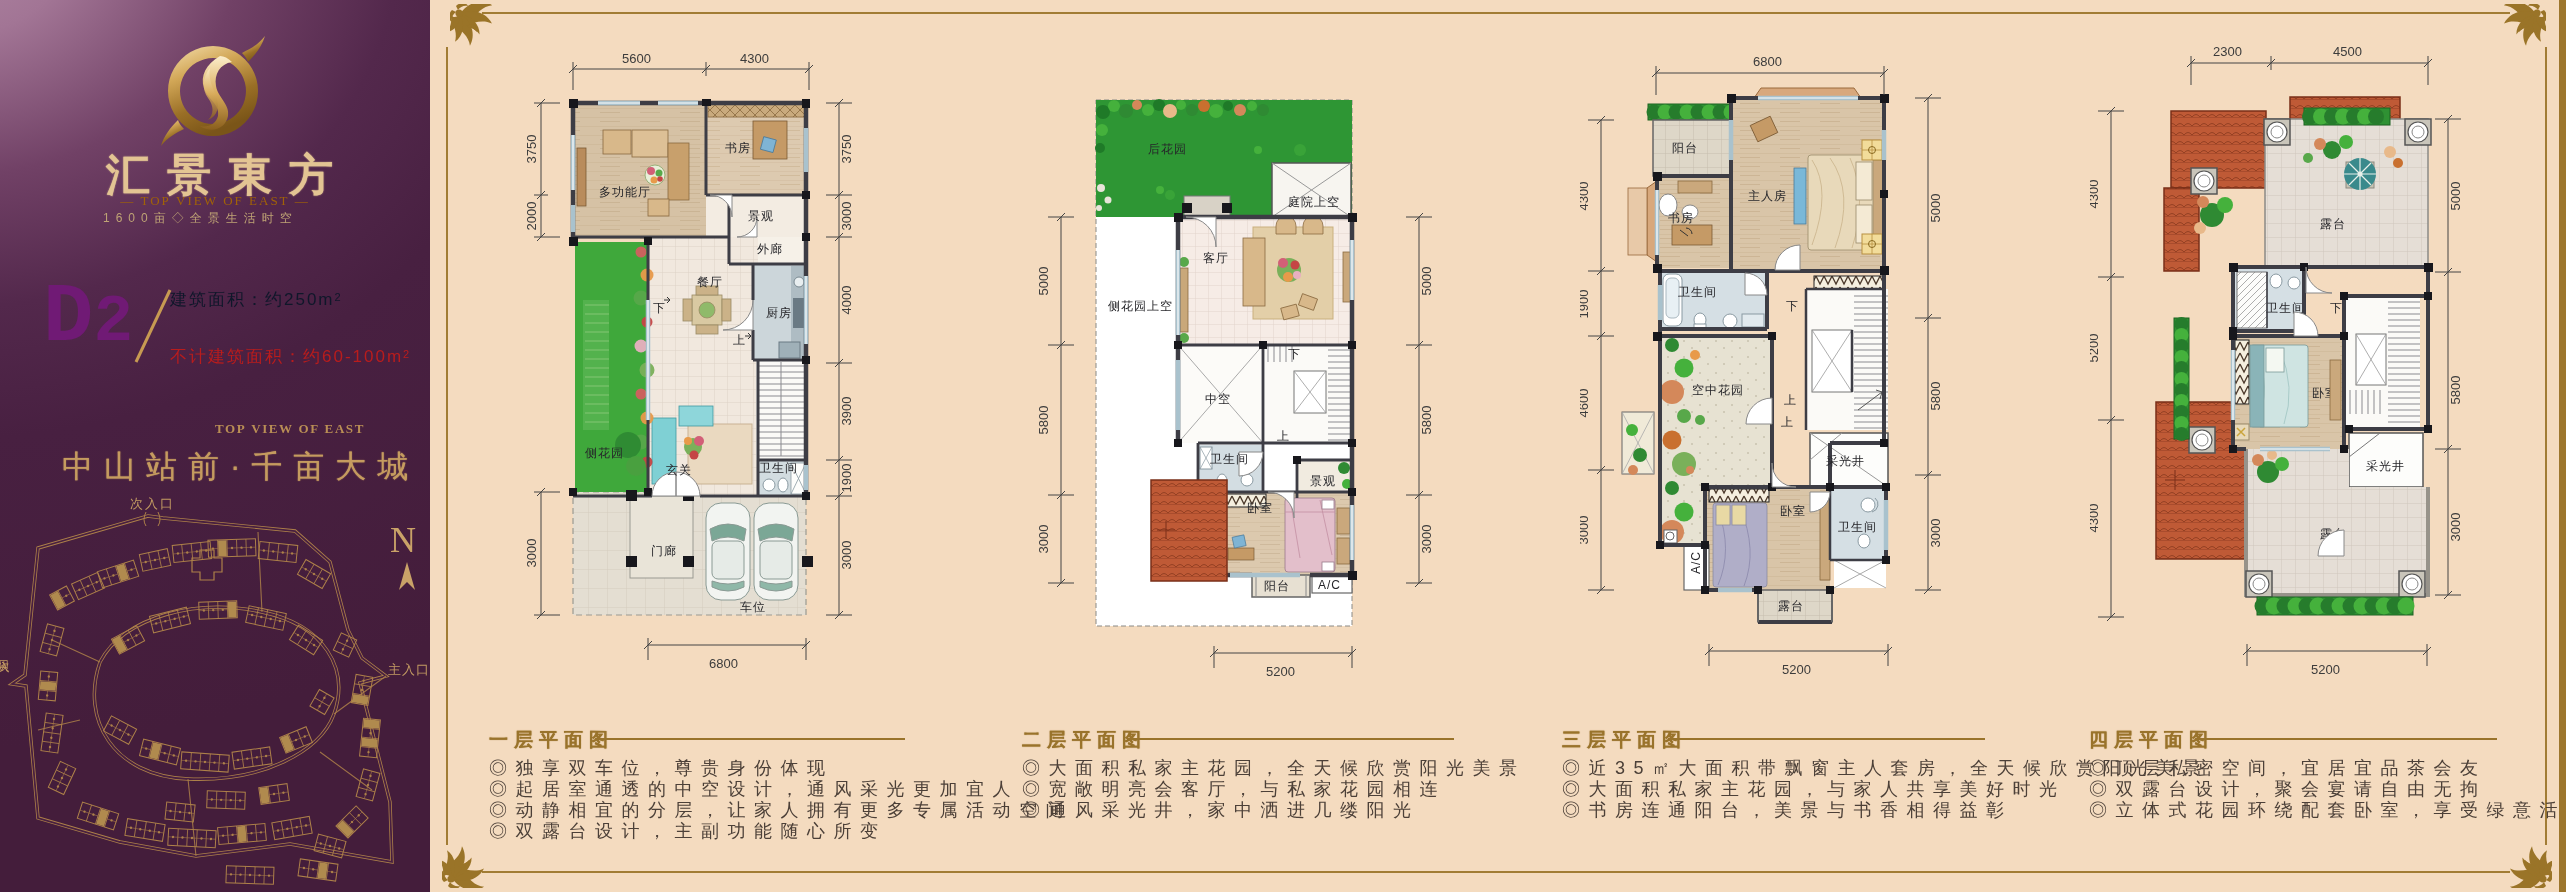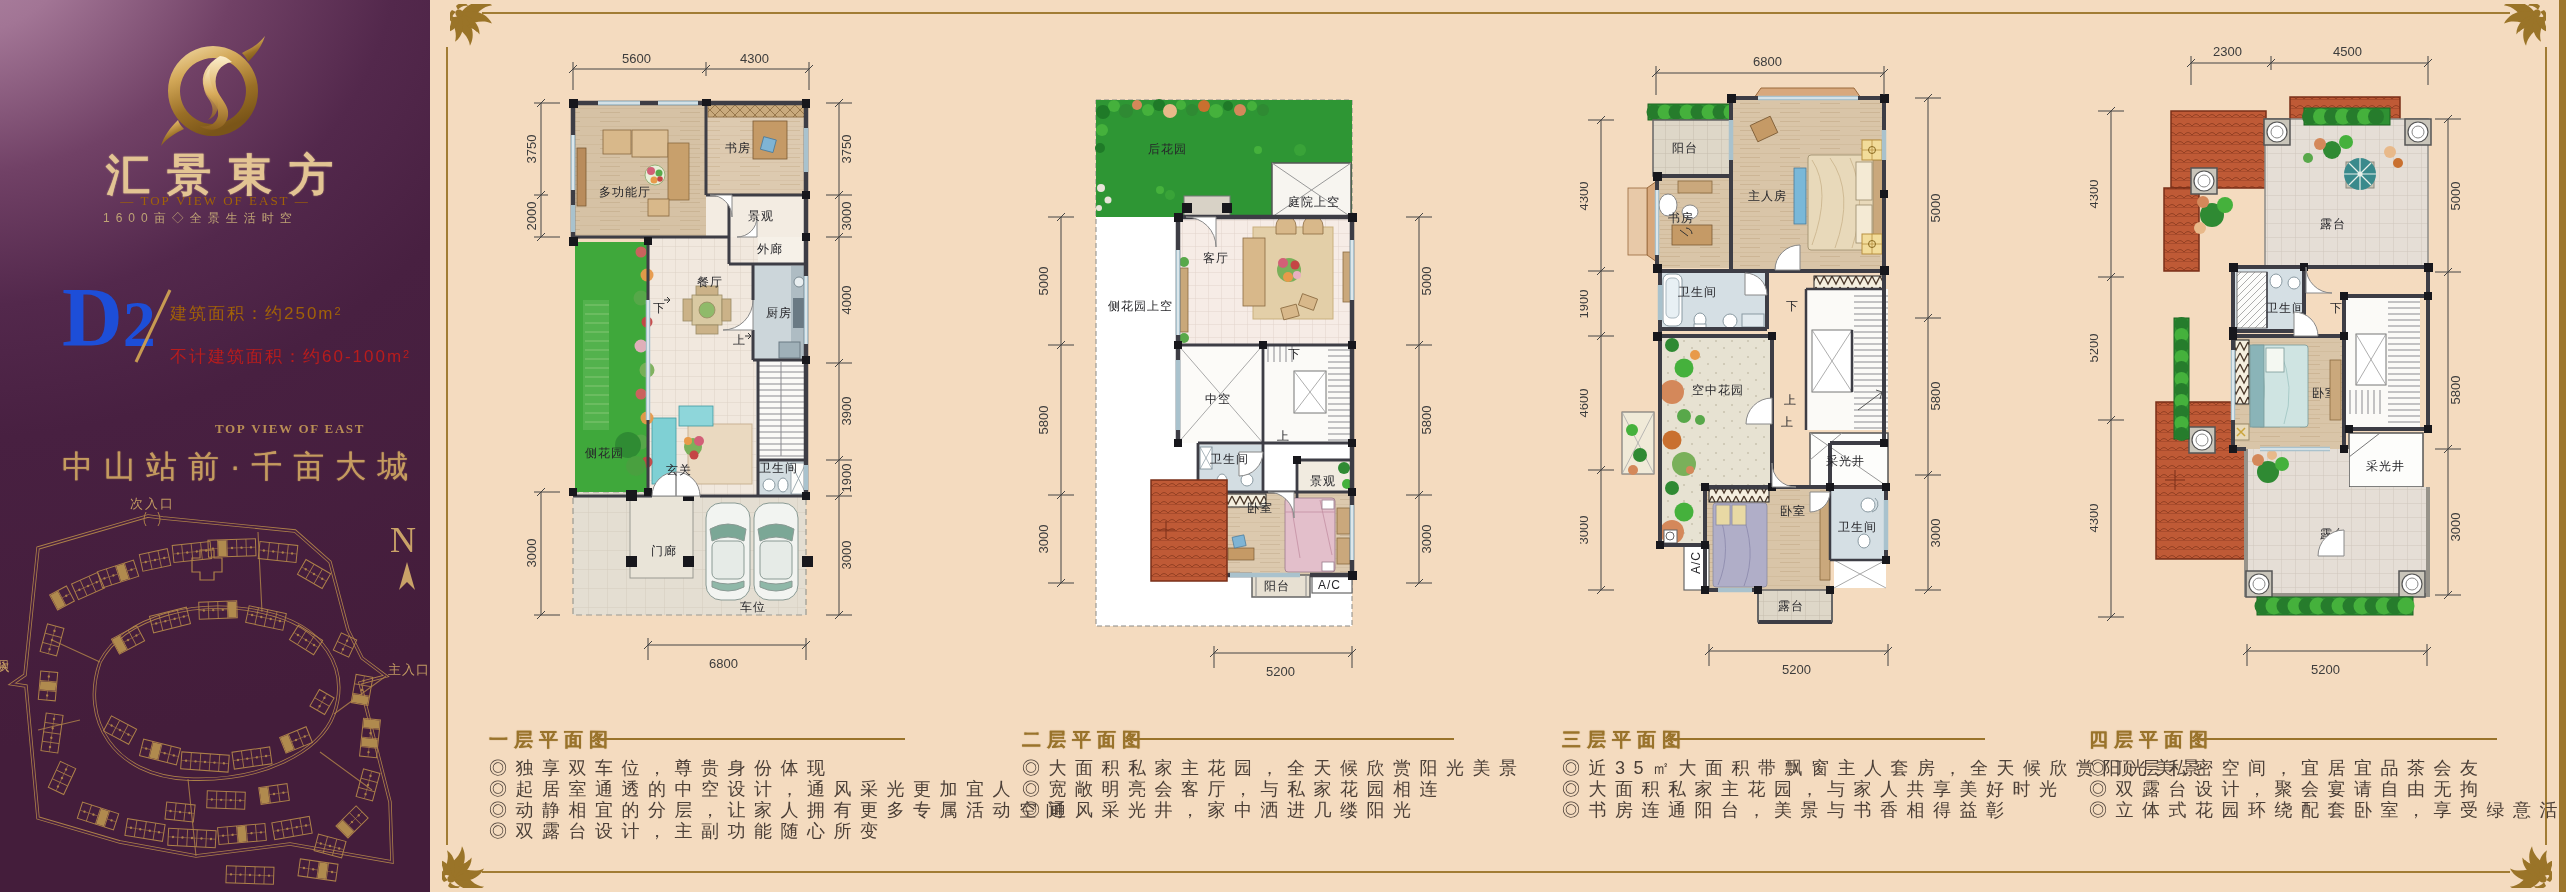--- a/index.html
+++ b/index.html
@@ -550,28 +550,28 @@
 <div class="abs" style="left:106px;top:146px;color:#e3c493;font-size:44px;letter-spacing:17px;white-space:nowrap;font-weight:bold;text-shadow:0 0 1.5px #e3c493">汇景東方</div>
 
 <div class="abs" style="left:115px;top:193px;width:200px;color:#a16207;font-size:13px;letter-spacing:2px;font-family:'Liberation Serif',serif;text-align:center">—&nbsp;TOP&nbsp;VIEW&nbsp;OF&nbsp;EAST&nbsp;—</div>
 
 <div class="abs" style="left:103px;top:210px;color:#bfa375;font-size:12px;letter-spacing:6px;white-space:nowrap">1600亩◇全景生活时空</div>
 
 <div class="abs" style="left:215px;top:421px;color:#b98e55;font-size:13px;letter-spacing:1.6px;font-family:'Liberation Serif',serif;font-weight:bold;white-space:nowrap">TOP&nbsp;VIEW&nbsp;OF&nbsp;EAST</div>
 
 <div class="abs" style="left:62px;top:446px;color:#c59b5f;font-size:31px;letter-spacing:11px;white-space:nowrap;text-shadow:0 0 1.2px #c59b5f">中山站前·千亩大城</div>
 
-<div class="abs" style="left:62px;top:283px;color:#1d4ed8;font-family:Liberation Serif, serif;font-size:84px;font-weight:bold;line-height:70px">D<span style="font-size:66px">2</span></div>
+<div class="abs" style="left:43px;top:283px;color:#701a75;font-family:Liberation Mono, monospace;font-size:84px;font-weight:bold;line-height:70px">D<span style="font-size:66px">2</span></div>
 
 <div class="abs" style="left:128px;top:288px;width:46px;height:76px">
 <svg width="46" height="76">
       <line x1="42" y1="2" x2="8" y2="74" stroke="#c79a52" stroke-width="3"></line>
     </svg></div>
 
-<div class="abs" style="left:170px;top:302px;color:#a16207;font-size:17px;letter-spacing:2px;white-space:nowrap">建筑面积：约250m<span style="font-size:11px;vertical-align:4px">2</span></div>
+<div class="abs" style="left:170px;top:288px;color:#0f172a;font-size:17px;letter-spacing:2px;white-space:nowrap">建筑面积：约250m<span style="font-size:11px;vertical-align:4px">2</span></div>
 
 <div class="abs" style="left:170px;top:345px;color:#b91c1c;font-size:17px;letter-spacing:2px;white-space:nowrap">不计建筑面积：约60-100m<span style="font-size:11px;vertical-align:4px">2</span></div>
 
 <div class="abs" style="left:446px;top:47px;width:2px;height:798px;background:#a17c34"></div>
 <div class="abs" style="left:2545px;top:47px;width:2px;height:798px;background:#a17c34"></div>
 <div class="abs" style="left:482px;top:12px;width:2028px;height:2px;background:#a17c34"></div>
 <div class="abs" style="left:482px;top:871px;width:2028px;height:2px;background:#a17c34"></div>
 
 <div class="abs" style="left:2559px;top:0;width:7px;height:892px;background:#9d762c"></div>
 

